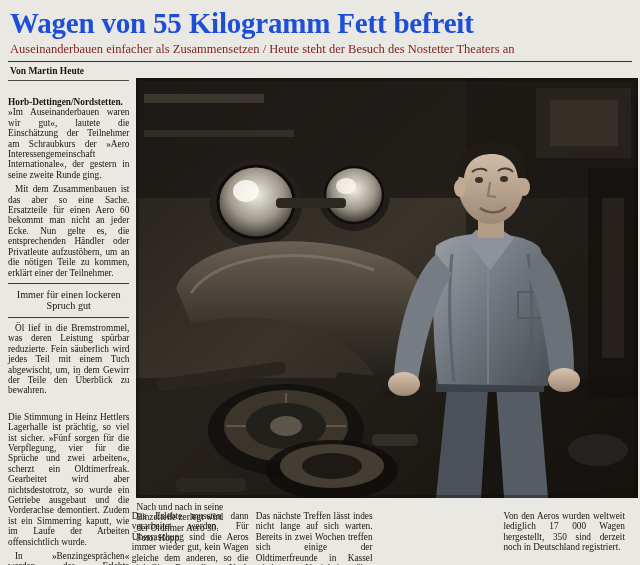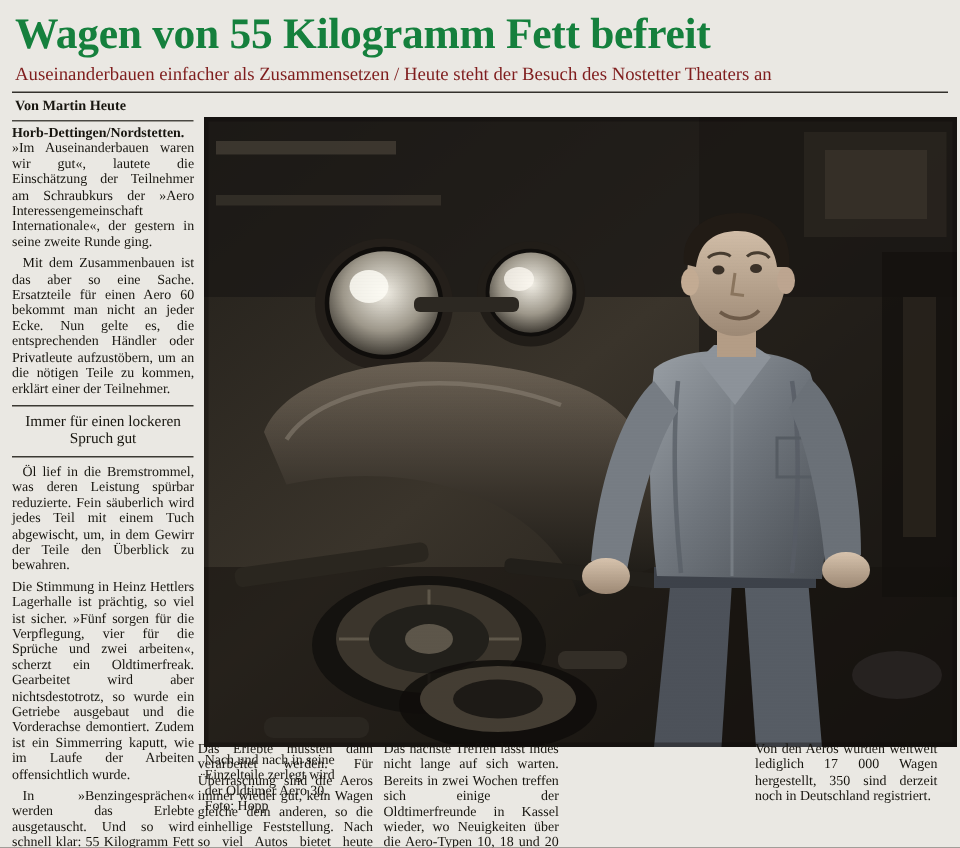--- a/index.html
+++ b/index.html
@@ -22,21 +22,21 @@
     padding: 0;
     box-sizing: border-box;
   }
   .headline {
     font-family: "Liberation Serif", serif;
     font-weight: bold;
     font-size: 29px;
     line-height: 30px;
     letter-spacing: -0.2px;
     padding: 8px 10px 2px 10px;
-    color: #15803d;
+    color: #1d4ed8;
   }
   .subhead {
     font-family: "Liberation Serif", serif;
     font-size: 12.5px;
     line-height: 14px;
     padding: 2px 10px 5px 10px;
     color: #7f1d1d;
   }
   .rule {
     height: 1px;
@@ -76,20 +76,21 @@
     line-height: 10.4px;
     text-align: justify;
     margin: 0 0 4px 0;
     text-indent: 7px;
     hyphens: auto;
     -webkit-hyphens: auto;
     color: #17150f;
   }
   p.body.first {
     text-indent: 0;
+    margin-top: 16px;
   }
   .dateline {
     font-weight: bold;
   }
   .subhead-box {
     margin: 5px 0 5px 0;
   }
   .subhead-box .line {
     height: 1px;
     background: #3b3933;

